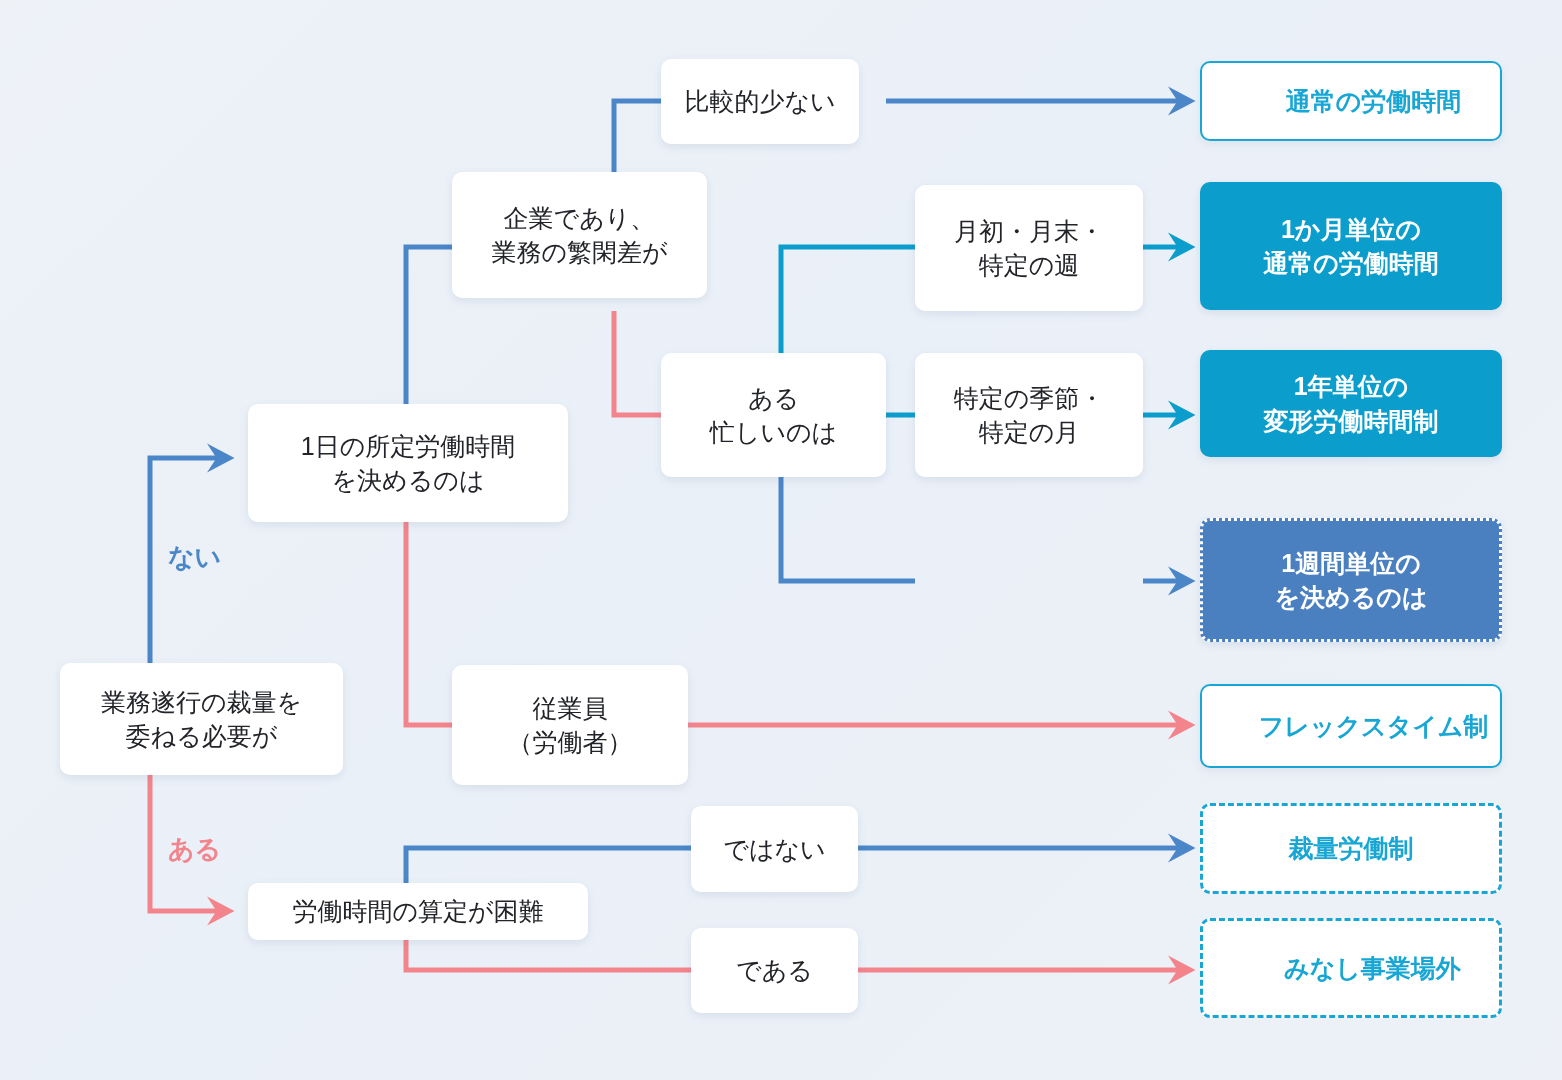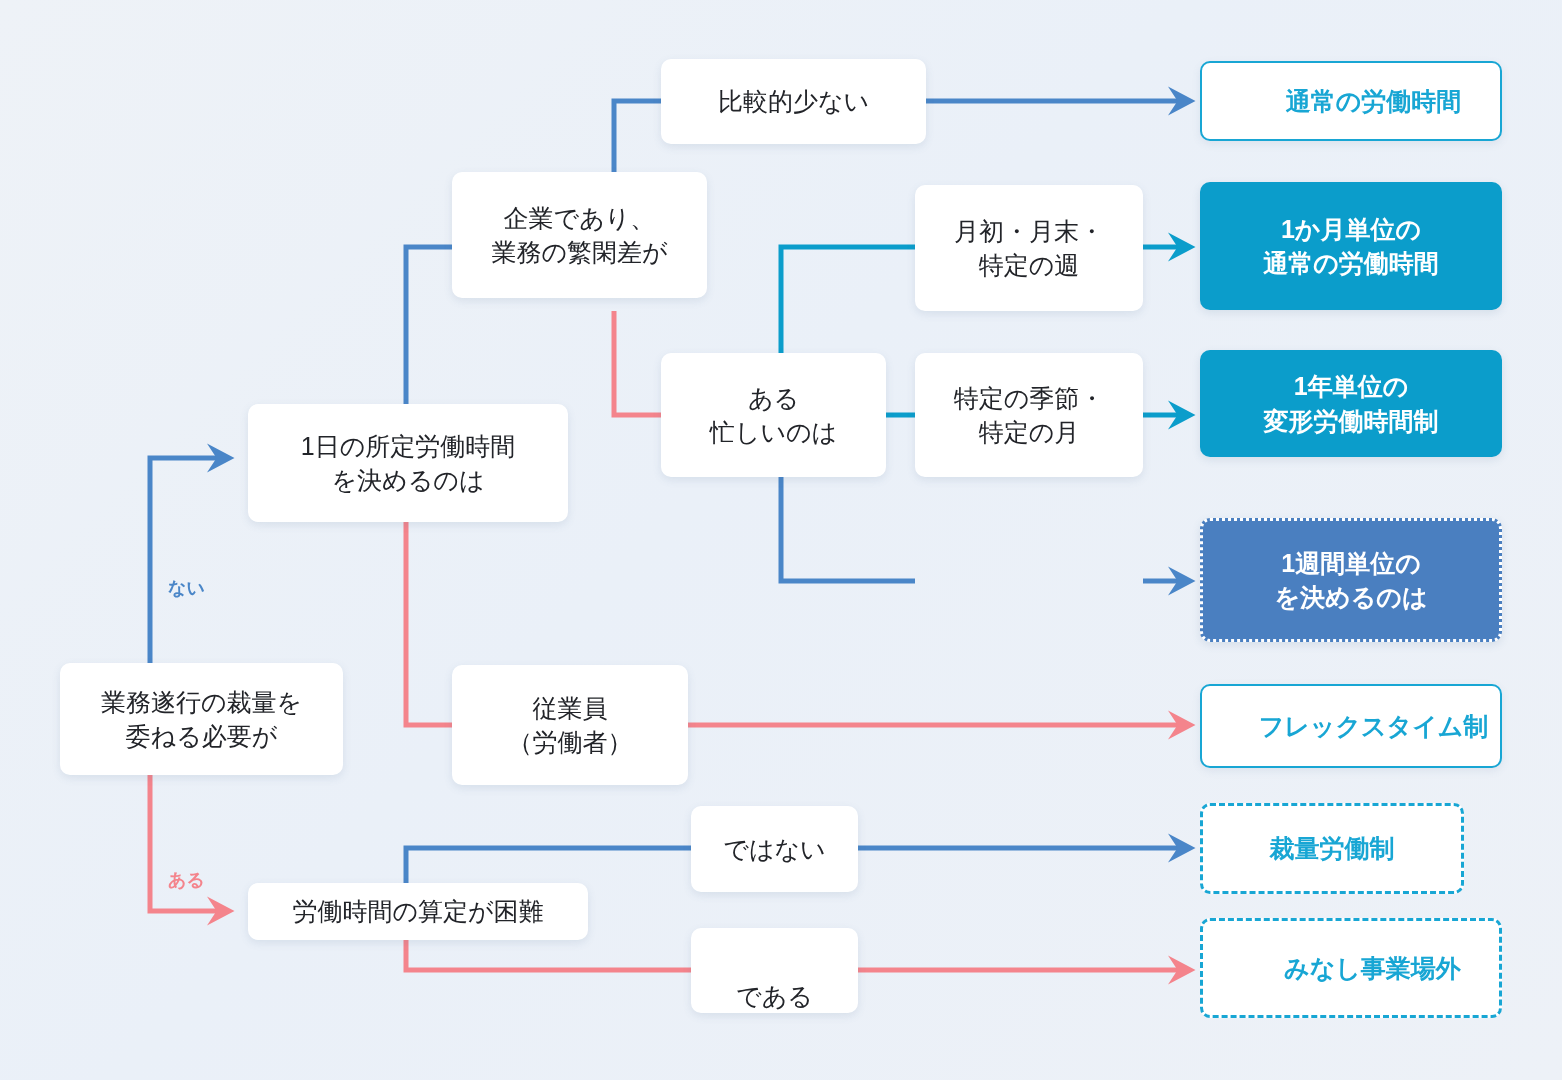--- a/index.html
+++ b/index.html
@@ -68,24 +68,23 @@
   }
   .node.dashed-cyan {
     background: #ffffff;
     border: 3px dashed #18a6d4;
     color: #18a6d4;
     font-weight: 700;
     font-size: 25px;
   }
   .edge-label {
     position: absolute;
-    font-size: 18px;
+    font-size: 26px;
     font-weight: 700;
     z-index: 4;
-    margin-top: 36px;
   }
   .edge-label.blue { color: #4a86c8; }
   .edge-label.red  { color: #f4848c; }
 </style>
 </head>
 <body>
 
 <div id="canvas">
 
   <svg class="wires" viewBox="0 0 1562 1080">
@@ -157,34 +156,34 @@
   <div class="node white" style="left:452px; top:172px; width:255px; height:126px;">
     <span>企業であり、
 業務の繁閑差が</span>
   </div>
 
   <div class="node white" style="left:452px; top:665px; width:236px; height:120px;">
     <span>従業員
 （労働者）</span>
   </div>
 
-  <div class="node white" style="left:661px; top:59px; width:265px; height:85px;">
+  <div class="node white" style="left:661px; top:59px; width:198px; height:85px;">
     <span>比較的少ない</span>
   </div>
 
   <div class="node white" style="left:661px; top:353px; width:225px; height:124px;">
     <span>ある
 忙しいのは</span>
   </div>
 
   <div class="node white" style="left:691px; top:806px; width:167px; height:86px;text-align:right;">
     <span>ではない</span>
   </div>
 
-  <div class="node white" style="left:691px; top:928px; width:167px; height:85px;align-items:flex-end;">
+  <div class="node white" style="left:691px; top:928px; width:167px; height:85px;">
     <span>である</span>
   </div>
 
   <div class="node white" style="left:915px; top:185px; width:228px; height:126px;">
     <span>月初・月末・
 特定の週</span>
   </div>
 
   <div class="node white" style="left:915px; top:353px; width:228px; height:124px;">
     <span>特定の季節・
@@ -208,21 +207,21 @@
 
   <div class="node fill-blue-dotted" style="left:1200px; top:518px; width:302px; height:124px;">
     <span>1週間単位の
 を決めるのは</span>
   </div>
 
   <div class="node outline-cyan" style="left:1200px; top:684px; width:302px; height:84px;">
     <span>フレックスタイム制</span>
   </div>
 
-  <div class="node dashed-cyan" style="left:1200px; top:803px; width:264px; height:91px;">
+  <div class="node dashed-cyan" style="left:1200px; top:803px; width:302px; height:91px;">
     <span>裁量労働制</span>
   </div>
 
   <div class="node dashed-cyan" style="left:1200px; top:918px; width:302px; height:100px;padding-left:43px;">
     <span>みなし事業場外</span>
   </div>
 
   <div class="edge-label blue" style="left:168px; top:540px;">
     <span>ない</span>
   </div>

